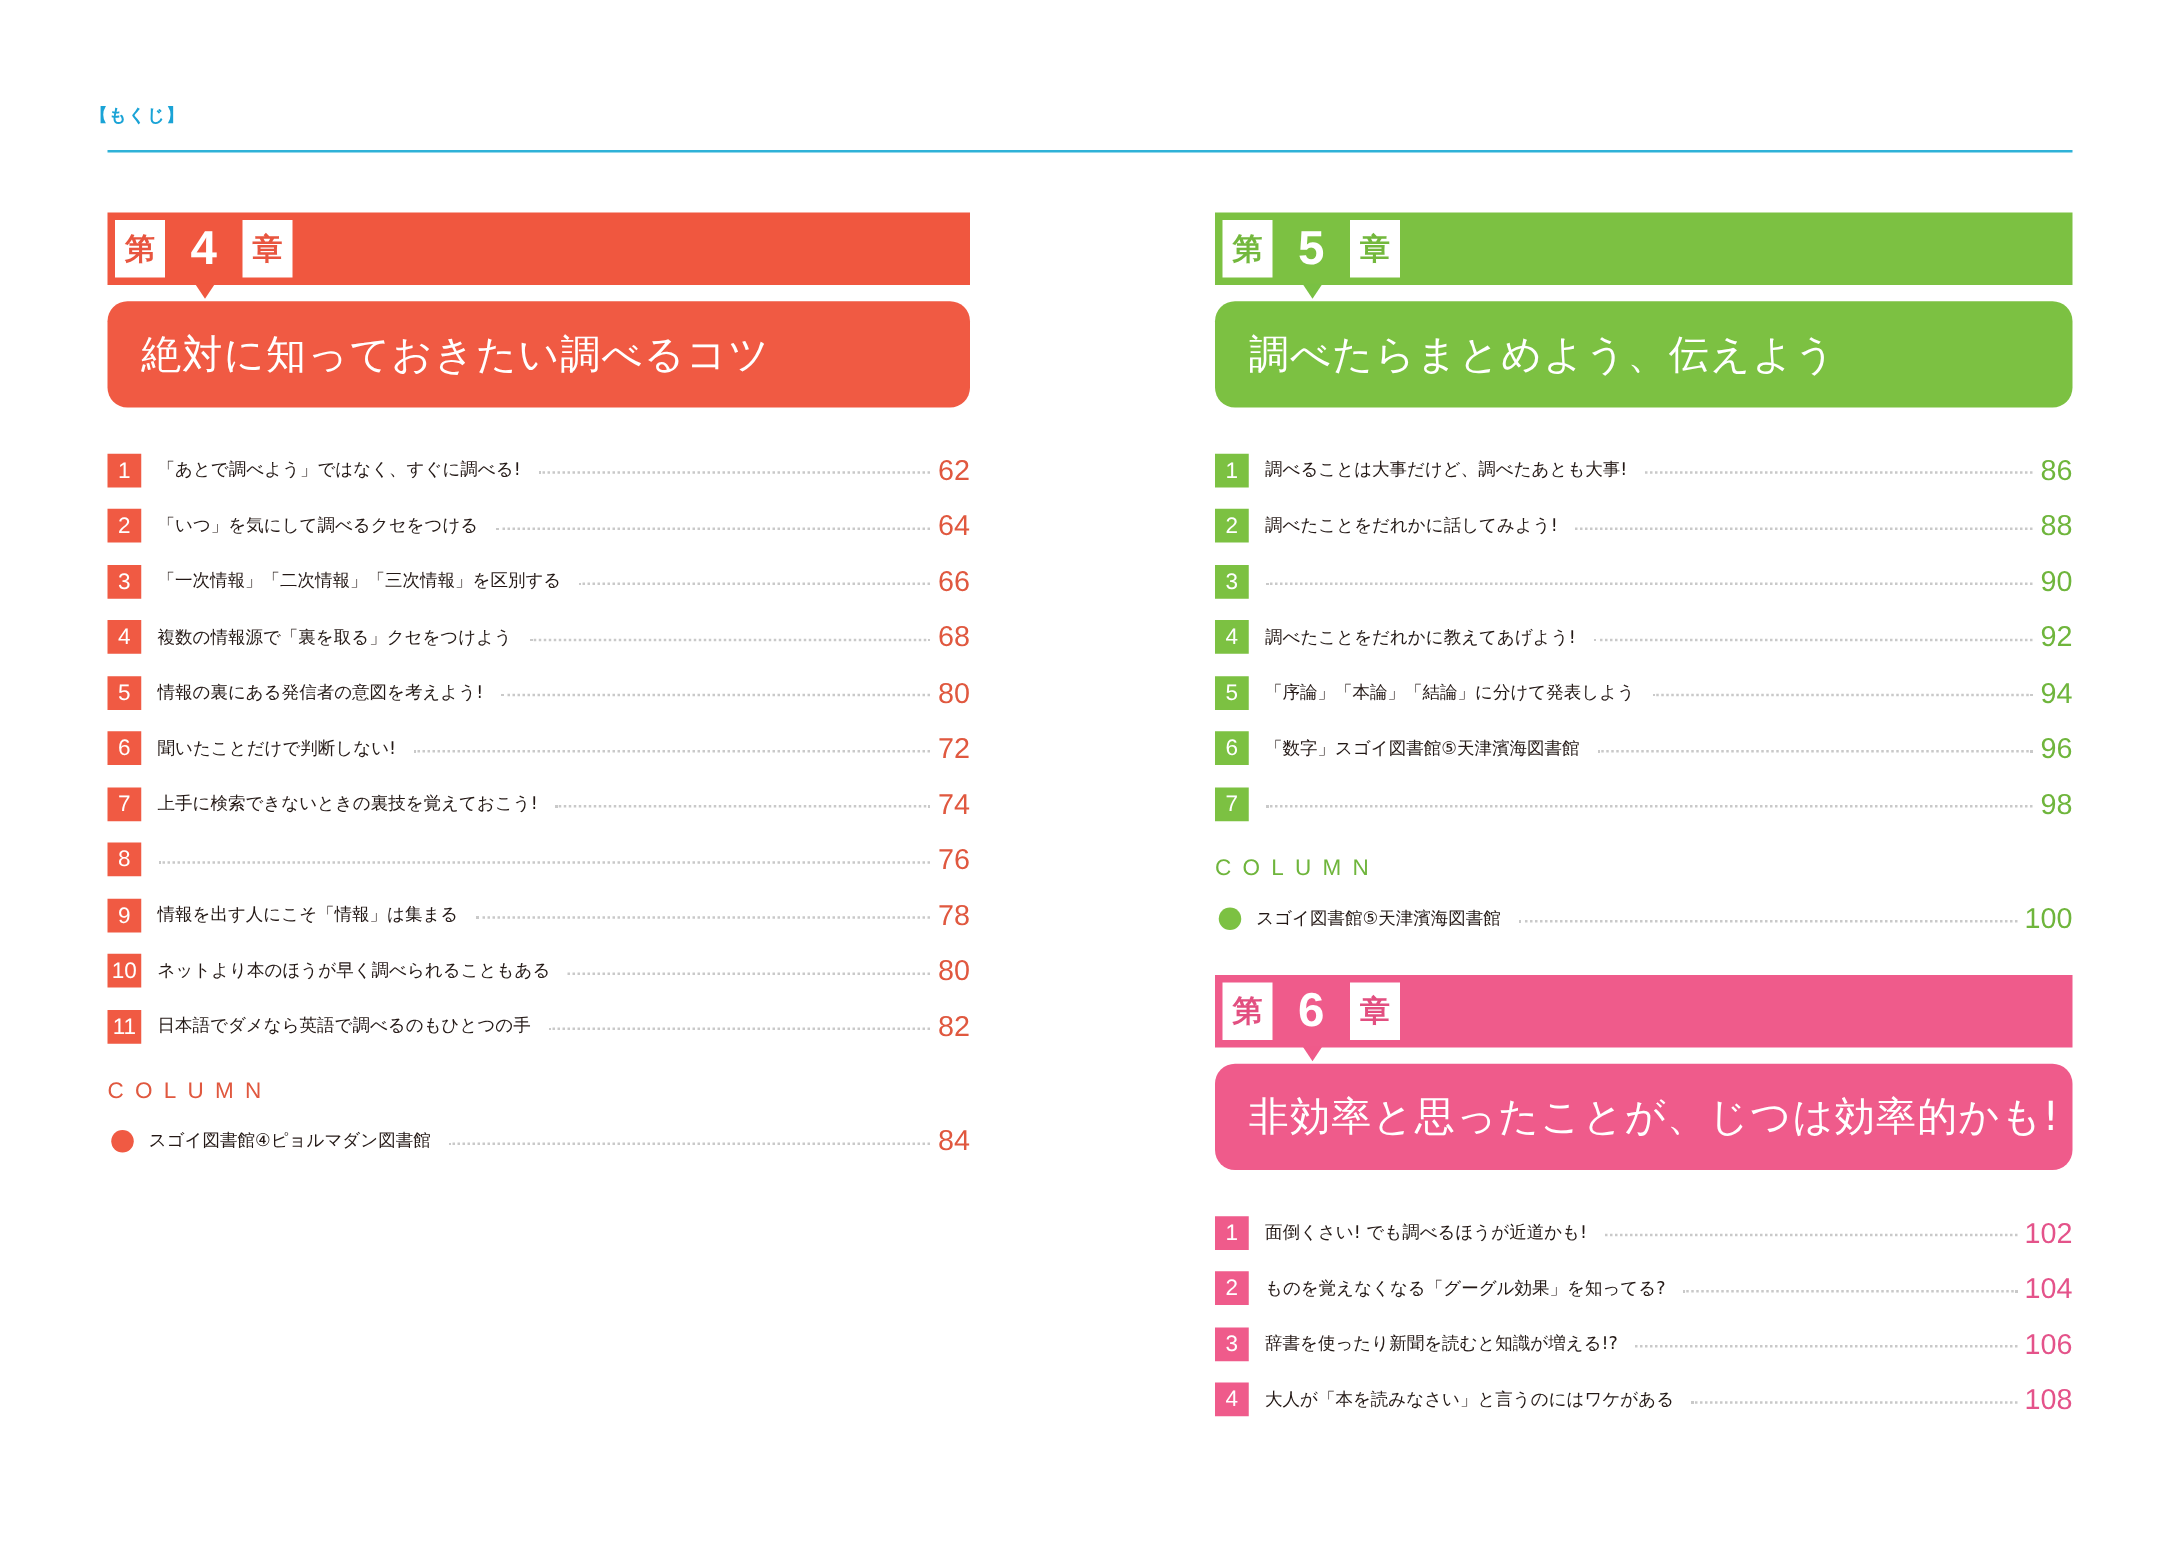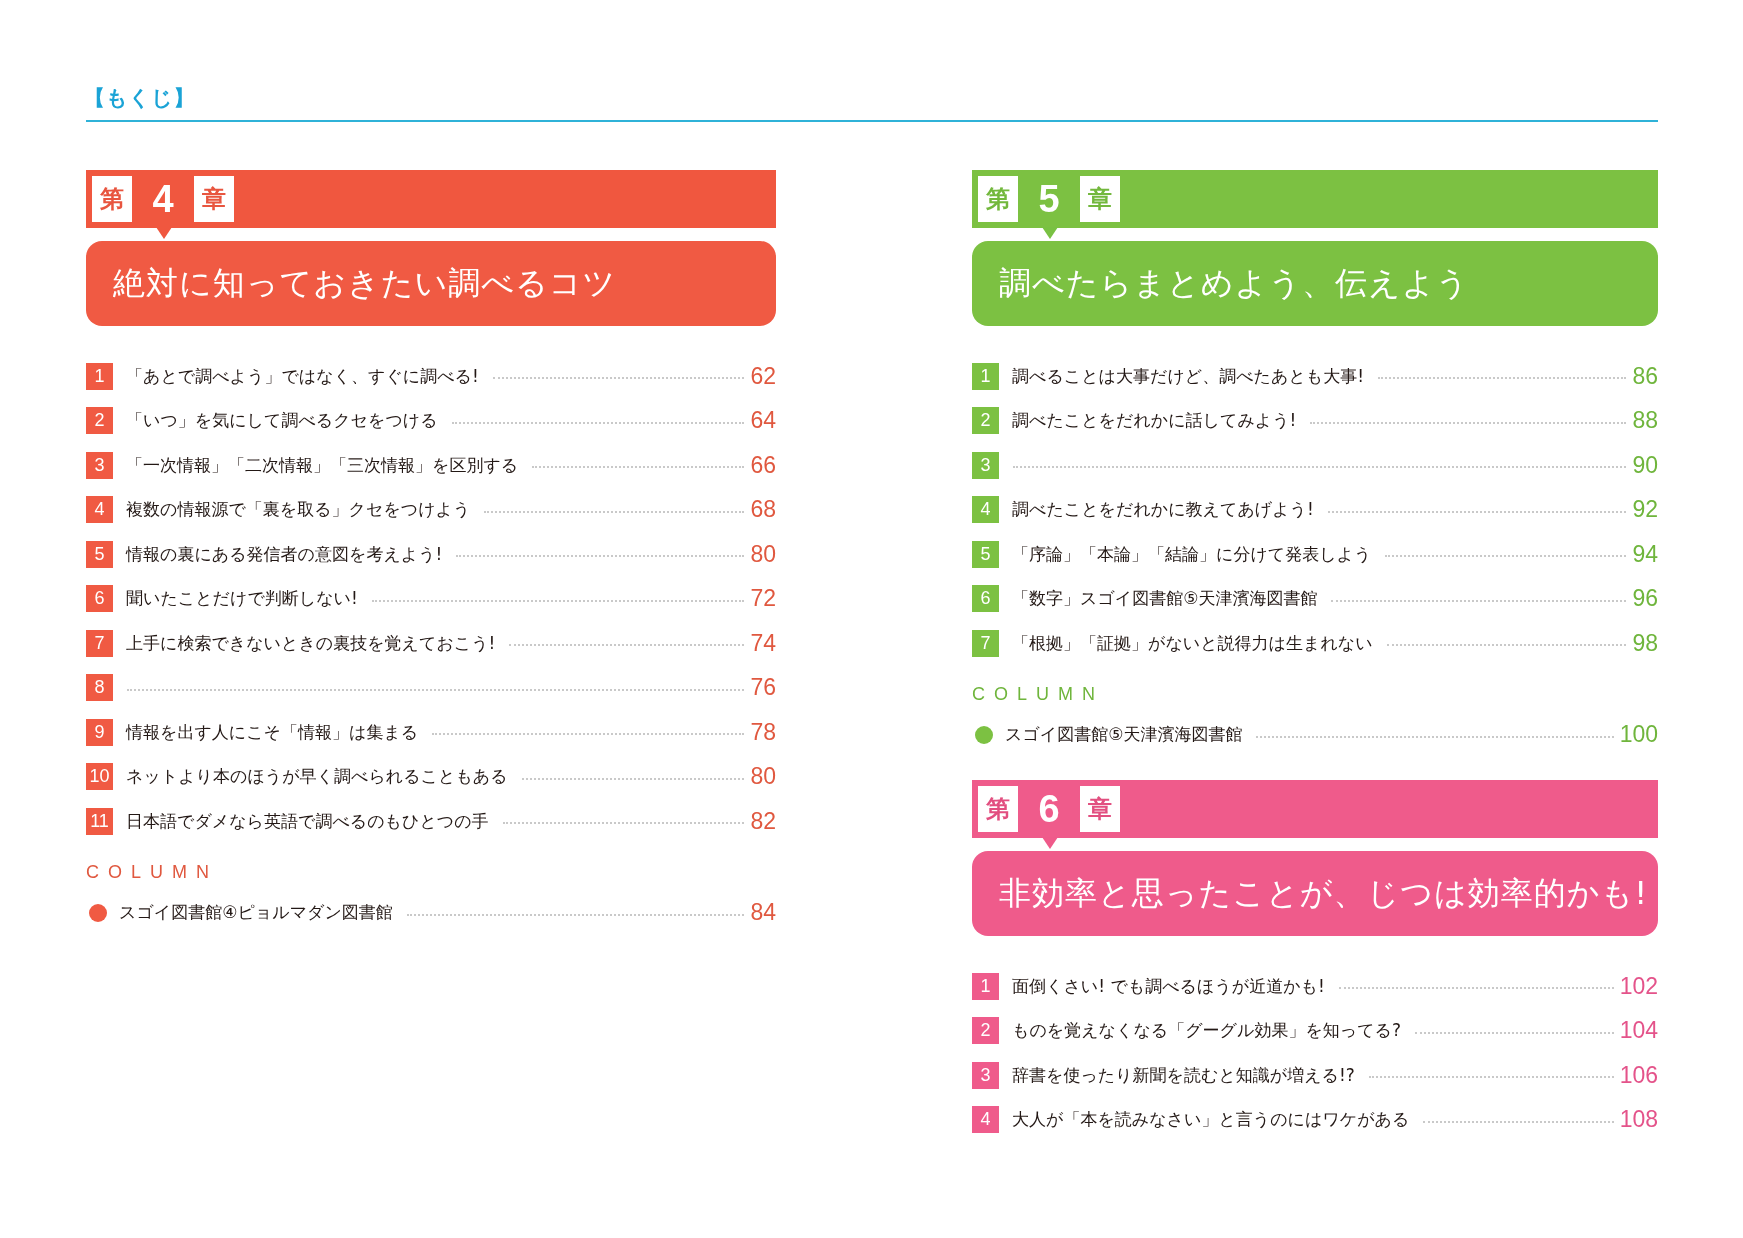--- a/index.html
+++ b/index.html
@@ -2,22 +2,22 @@
 <html><head>
 <meta charset="utf-8">
 <style>
   html, body { margin: 0; padding: 0; background: #ffffff; }
   body {
     width: 1743px; height: 1238px; position: relative; overflow: hidden;
     font-family: "DejaVu Sans", "Liberation Sans", sans-serif;
     color: #231815;
   }
   .header-title {
-    position: absolute; left: 84px; top: 84px;
-    font-size: 21px; font-weight: bold; color: #1aa3d6; letter-spacing: 1px;
+    position: absolute; left: 72px; top: 84px;
+    font-size: 14px; font-weight: bold; color: #1aa3d6; letter-spacing: 1px;
   }
   .header-rule {
     position: absolute; left: 86px; top: 120px; width: 1572px; height: 2px;
     background: #2fb2d8;
   }
   .chapter {
     position: absolute;
   }
   .badge {
     position: relative; display: flex; align-items: stretch; gap: 6px;
@@ -45,21 +45,21 @@
   .items { margin-top: 28px; }
   .item {
     display: flex; align-items: center; height: 44.5px;
   }
   .item .n {
     width: 27px; height: 27px; color: #ffffff; font-size: 18px;
     display: flex; align-items: center; justify-content: center;
     font-family: "Liberation Sans", sans-serif; flex: 0 0 auto;
   }
   .item .t {
-    margin-left: 13px; font-size: 17px; white-space: nowrap; color: #231815;
+    margin-left: 13px; font-size: 14px; white-space: nowrap; color: #231815;
   }
   .item .dots {
     flex: 1 1 auto; margin: 0 6px 0 14px; height: 0;
     border-bottom: 2px dotted #c9c9c9; position: relative; top: 2px;
   }
   .item .p {
     font-size: 23px; font-family: "Liberation Sans", sans-serif;
   }
   .column-label {
     margin-top: 18px; font-size: 18px; letter-spacing: 9px;
@@ -220,21 +220,20 @@
         <span class="p">94</span>
       </div>
     <div class="item">
         <span class="n">6</span>
         <span class="t">「数字」スゴイ図書館⑤天津濱海図書館</span>
         <span class="dots"></span>
         <span class="p">96</span>
       </div>
     <div class="item">
         <span class="n">7</span>
-        <span class="t">「根拠」「証拠」がないと説得力は生まれない</span>
         <span class="dots"></span>
         <span class="p">98</span>
       </div>
   </div>
   <div class="column-label">COLUMN</div>
   <div class="item column-item">
       <span class="dot"></span>
       <span class="t">スゴイ図書館⑤天津濱海図書館</span>
       <span class="dots"></span>
       <span class="p">100</span>

